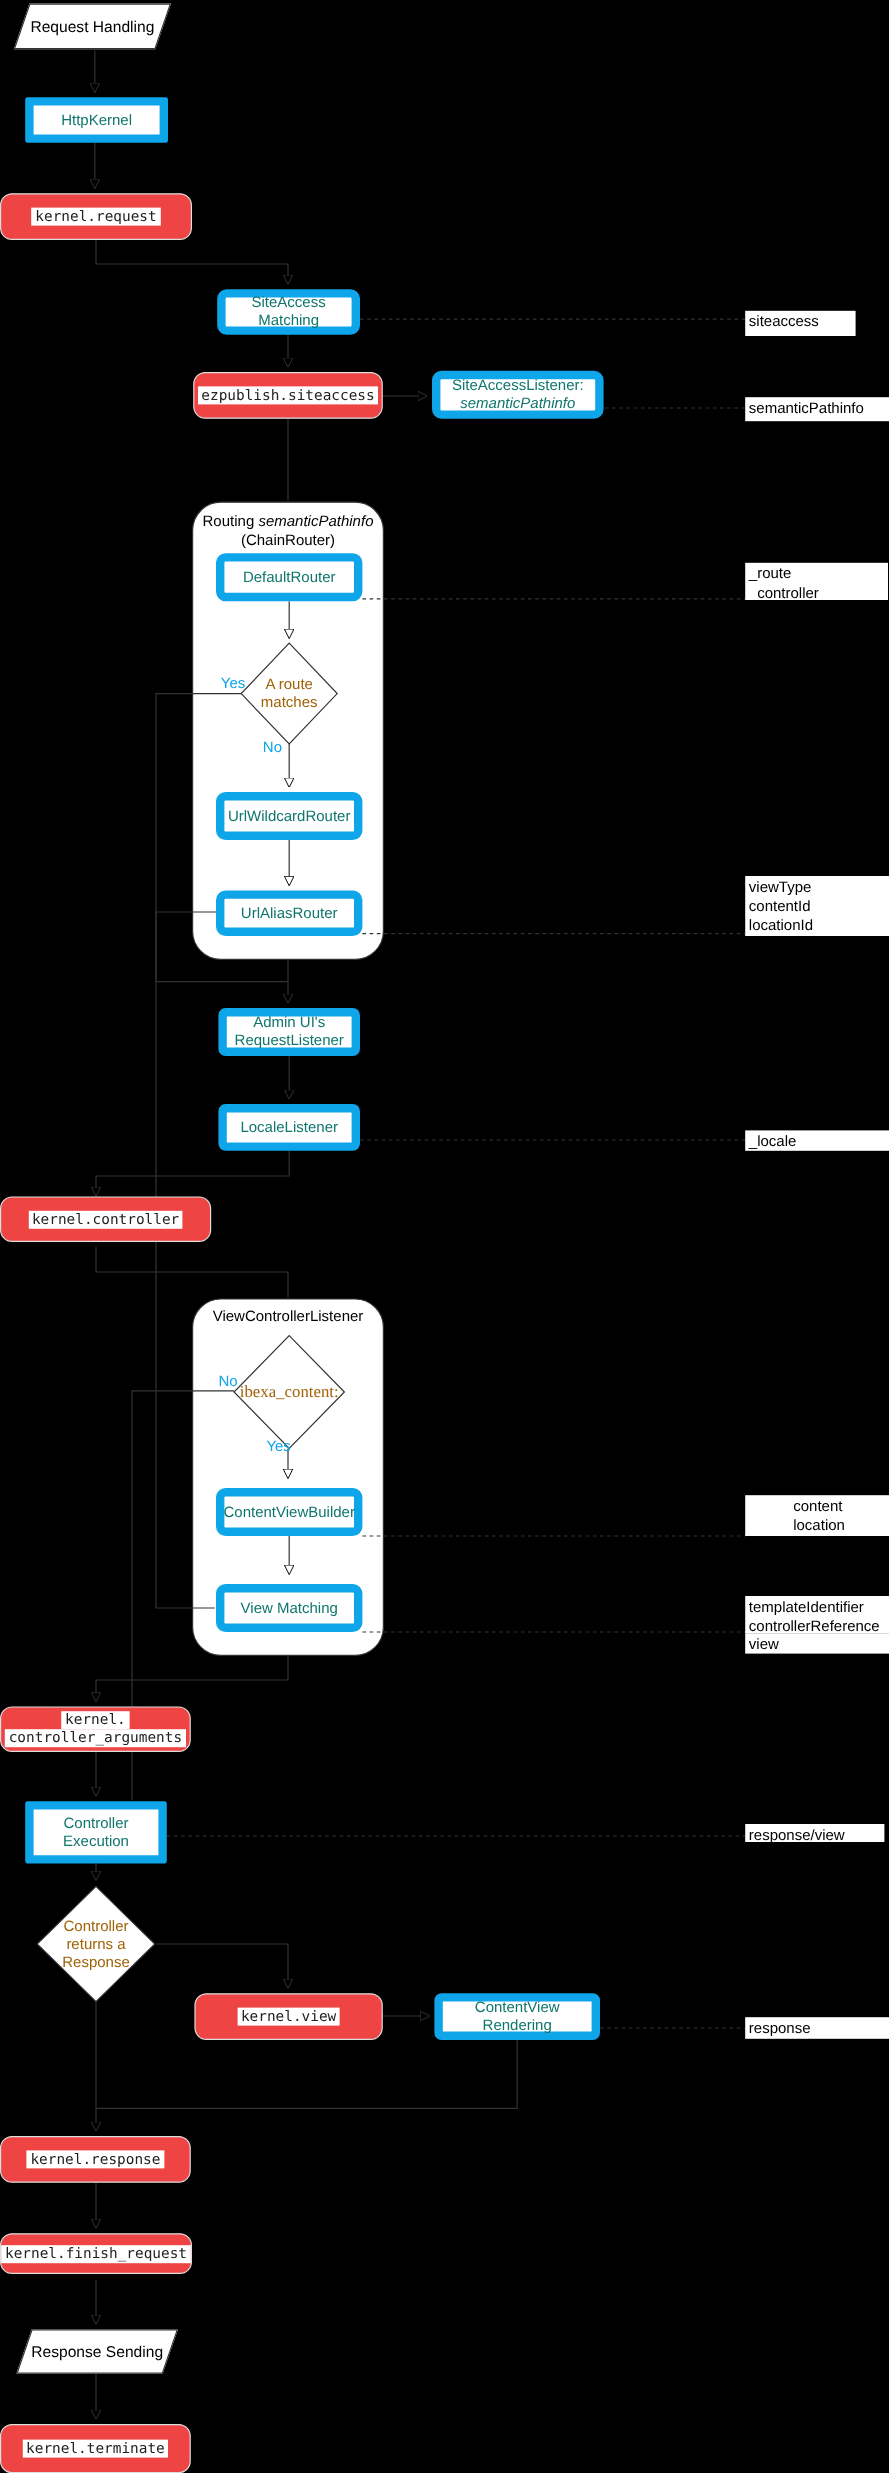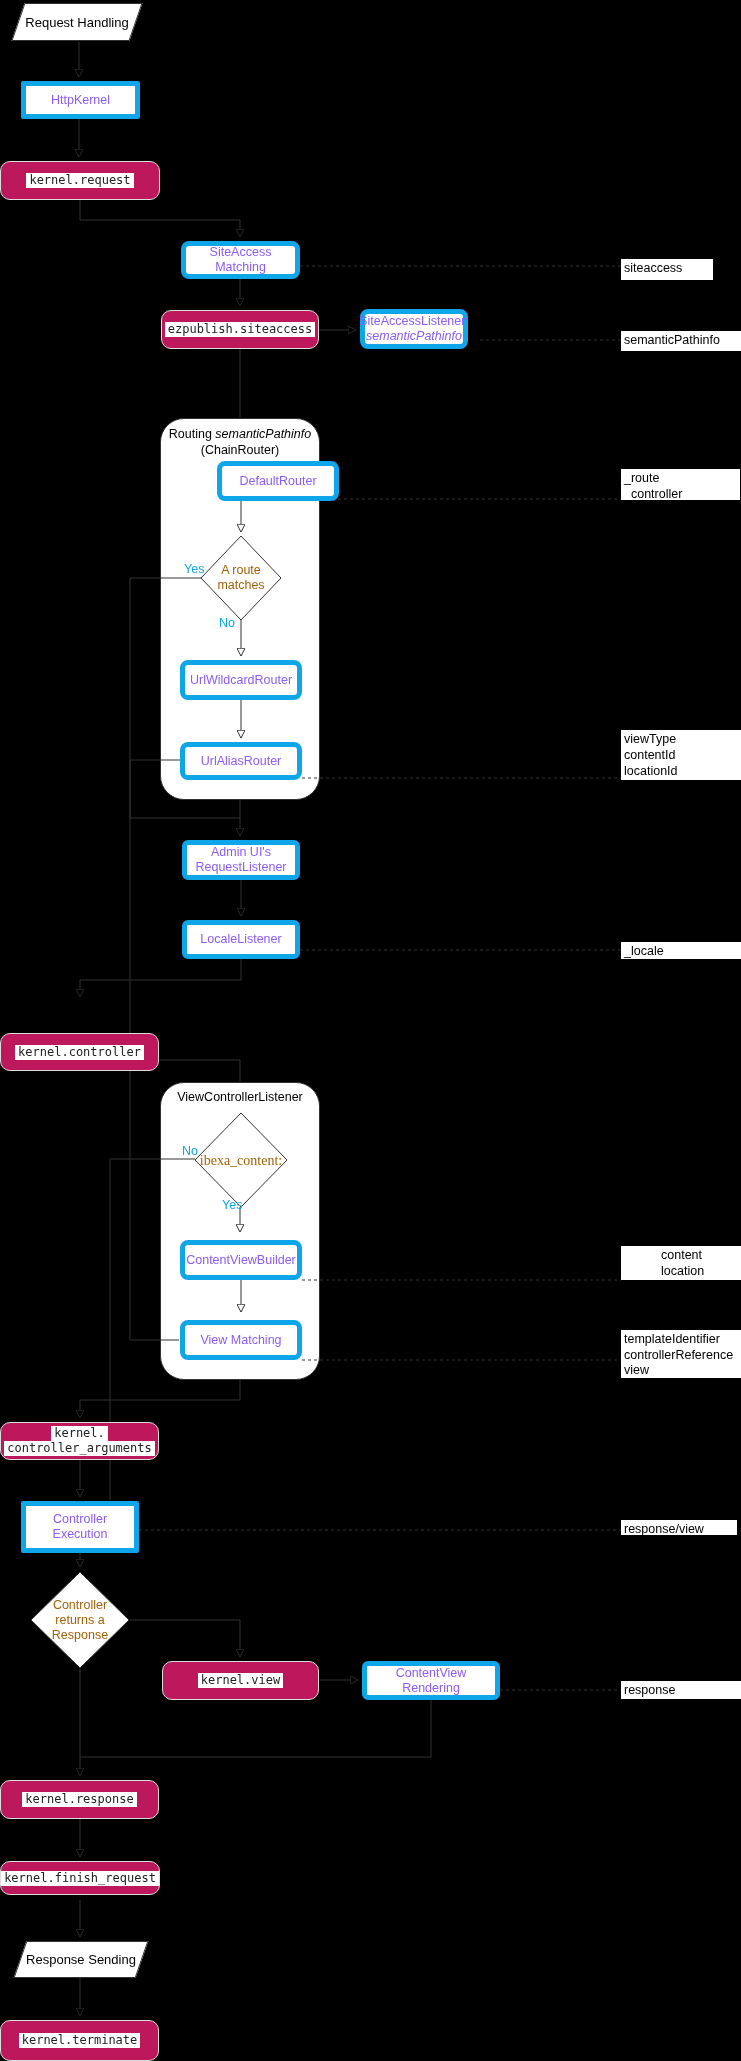--- a/index.html
+++ b/index.html
@@ -1,23 +1,23 @@
 <!DOCTYPE html>
 <html><head>
 <meta charset="utf-8">
 <style>
   html,body { margin:0; padding:0; }
   body { width:741px; height:2061px; position:relative; background:#000; overflow:hidden;
          font-family:"Liberation Sans", sans-serif; }
-  .node { position:absolute; box-sizing:border-box; background:#fff; border:5px solid #0ea5e9;
+  .node { position:absolute; box-sizing:border-box; background:#fff; border:7px solid #0ea5e9;
           border-radius:8px; display:flex; align-items:center; justify-content:center;
-          text-align:center; font:12.5px/15px "Liberation Sans", sans-serif; color:#8b5cf6; z-index:3; }
+          text-align:center; font:12.5px/15px "Liberation Sans", sans-serif; color:#0f766e; z-index:3; }
   .sq { border-radius:2px; }
   .r6 { border-radius:6px; }
-  .event { position:absolute; box-sizing:border-box; background:#be185d; border:1px solid #ddd;
+  .event { position:absolute; box-sizing:border-box; background:#ef4444; border:1px solid #ddd;
            border-radius:10px; display:flex; flex-direction:column; align-items:center;
            justify-content:center; font:12px/15px "DejaVu Sans Mono", monospace; color:#222; z-index:3; }
   .event .code { background:#fff; padding:0 3px; white-space:pre; }
   .container { position:absolute; box-sizing:border-box; background:#fff; border:1px solid #333;
                border-radius:24px; z-index:1; }
   .ctitle { position:absolute; text-align:center; font:12.5px/16px "Liberation Sans", sans-serif;
             color:#000; z-index:3; }
   .ann { position:absolute; box-sizing:border-box; background:#fff; color:#000;
          font:12.5px/16px "Liberation Sans", sans-serif; padding:1px 3px; white-space:pre-line;
          z-index:3; text-align:left; }
@@ -107,33 +107,33 @@
 <div class="node" style="left:181px;top:241px;width:119px;height:38px;">
   <span>SiteAccess Matching</span>
 </div>
 
 <div class="ann" style="left:621px;top:259px;width:92px;height:21px;">siteaccess</div>
 
 <div class="event" style="left:161px;top:310px;width:158px;height:39px;">
   <span class="code">ezpublish.siteaccess</span>
 </div>
 
-<div class="node" style="left:360px;top:309px;width:108px;height:40px;flex-direction:column;">
+<div class="node" style="left:360px;top:309px;width:143px;height:40px;flex-direction:column;">
   <span>SiteAccessListener:</span>
   <i>semanticPathinfo</i>
 </div>
 
 <div class="ann" style="left:621px;top:331px;width:120px;height:20px;">semanticPathinfo</div>
 
 <div class="ctitle" style="left:160px;top:426px;width:160px;">
   <div><span>Routing</span> <i>semanticPathinfo</i></div>
   <div>(ChainRouter)</div>
 </div>
 
-<div class="node" style="left:180px;top:461px;width:122px;height:40px;margin-left:37px;">
+<div class="node" style="left:180px;top:461px;width:122px;height:40px;">
   <span>DefaultRouter</span>
 </div>
 
 <div class="ann" style="left:621px;top:469px;width:119px;height:31px;">_route
 _controller</div>
 
 <div class="diamond" style="left:200px;top:535px;width:82px;height:86px;">
   <svg width="82" height="86">
     <polygon points="41,1 81,43 41,85 1,43" fill="#fff" stroke="#333" stroke-width="1"></polygon>
   </svg>
@@ -158,21 +158,21 @@
 
 <div class="node r6 pre" style="left:182px;top:840px;width:118px;height:40px;">Admin UI's
 RequestListener</div>
 
 <div class="node r6" style="left:182px;top:920px;width:118px;height:39px;">
   <span>LocaleListener</span>
 </div>
 
 <div class="ann" style="left:621px;top:942px;width:120px;height:17px;">_locale</div>
 
-<div class="event" style="left:0px;top:1033px;width:159px;height:38px;">
+<div class="event" style="left:0px;top:997px;width:176px;height:38px;">
   <span class="code">kernel.controller</span>
 </div>
 
 <div class="ctitle" style="left:160px;top:1089px;width:160px;">ViewControllerListener</div>
 
 <div class="diamond" style="left:194px;top:1112px;width:94px;height:96px;">
   <svg width="94" height="96">
     <polygon points="47,1 93,48 47,95 1,48" fill="#fff" stroke="#333" stroke-width="1"></polygon>
   </svg>
   <div class="dtext serif">ibexa_content:</div>

